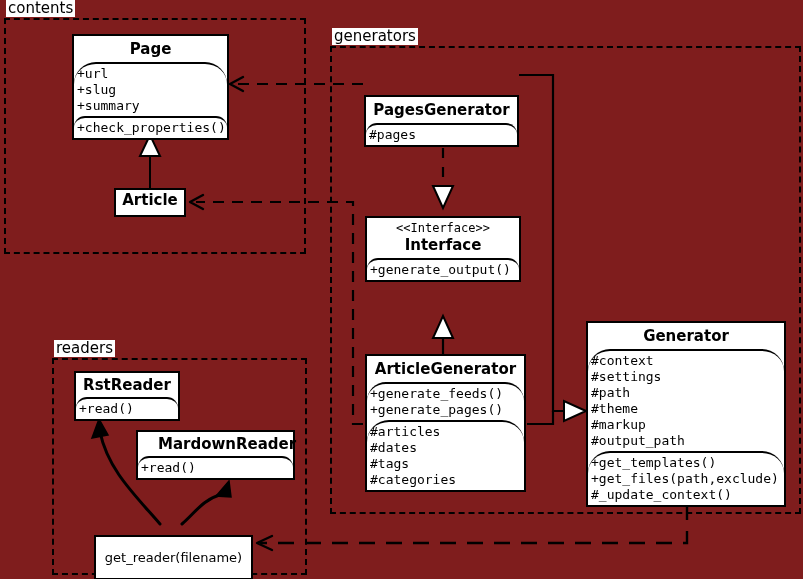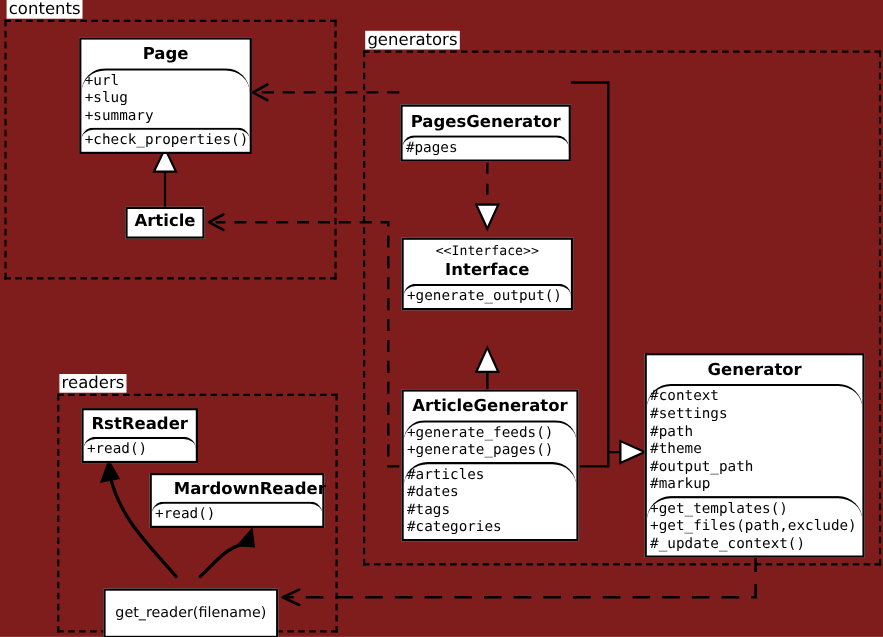--- a/index.html
+++ b/index.html
@@ -216,22 +216,22 @@
     </div>
   </div>
 
   <div class="uml-class" style="left:586px; top:321px; width:200px;">
     <div class="uml-name">Generator</div>
     <div class="uml-compartment uml-sep">
       <div>#context</div>
       <div>#settings</div>
       <div>#path</div>
       <div>#theme</div>
+      <div>#markup</div>
       <div>#output_path</div>
-      <div>#markup</div>
     </div>
     <div class="uml-compartment uml-sep">
       <div>+get_templates()</div>
       <div>+get_files(path,exclude)</div>
       <div>#_update_context()</div>
     </div>
   </div>
 
   <div class="uml-class" style="left:74px; top:371px; width:106px;">
     <div class="uml-name" style="padding:3px 4px;">RstReader</div>

